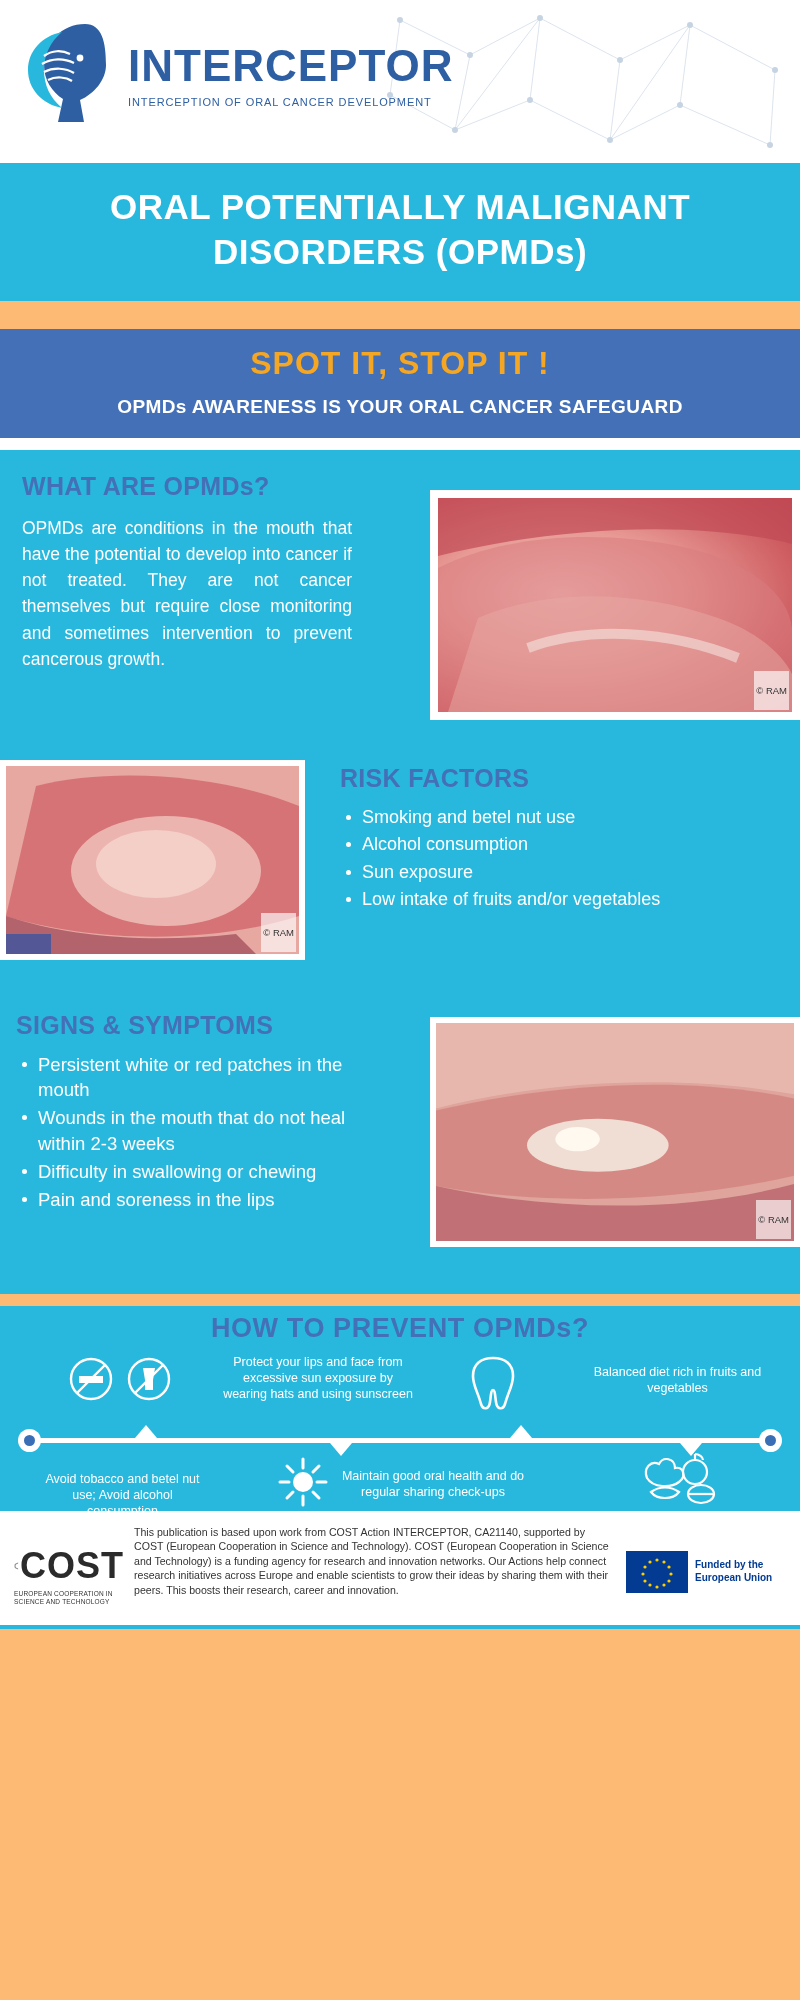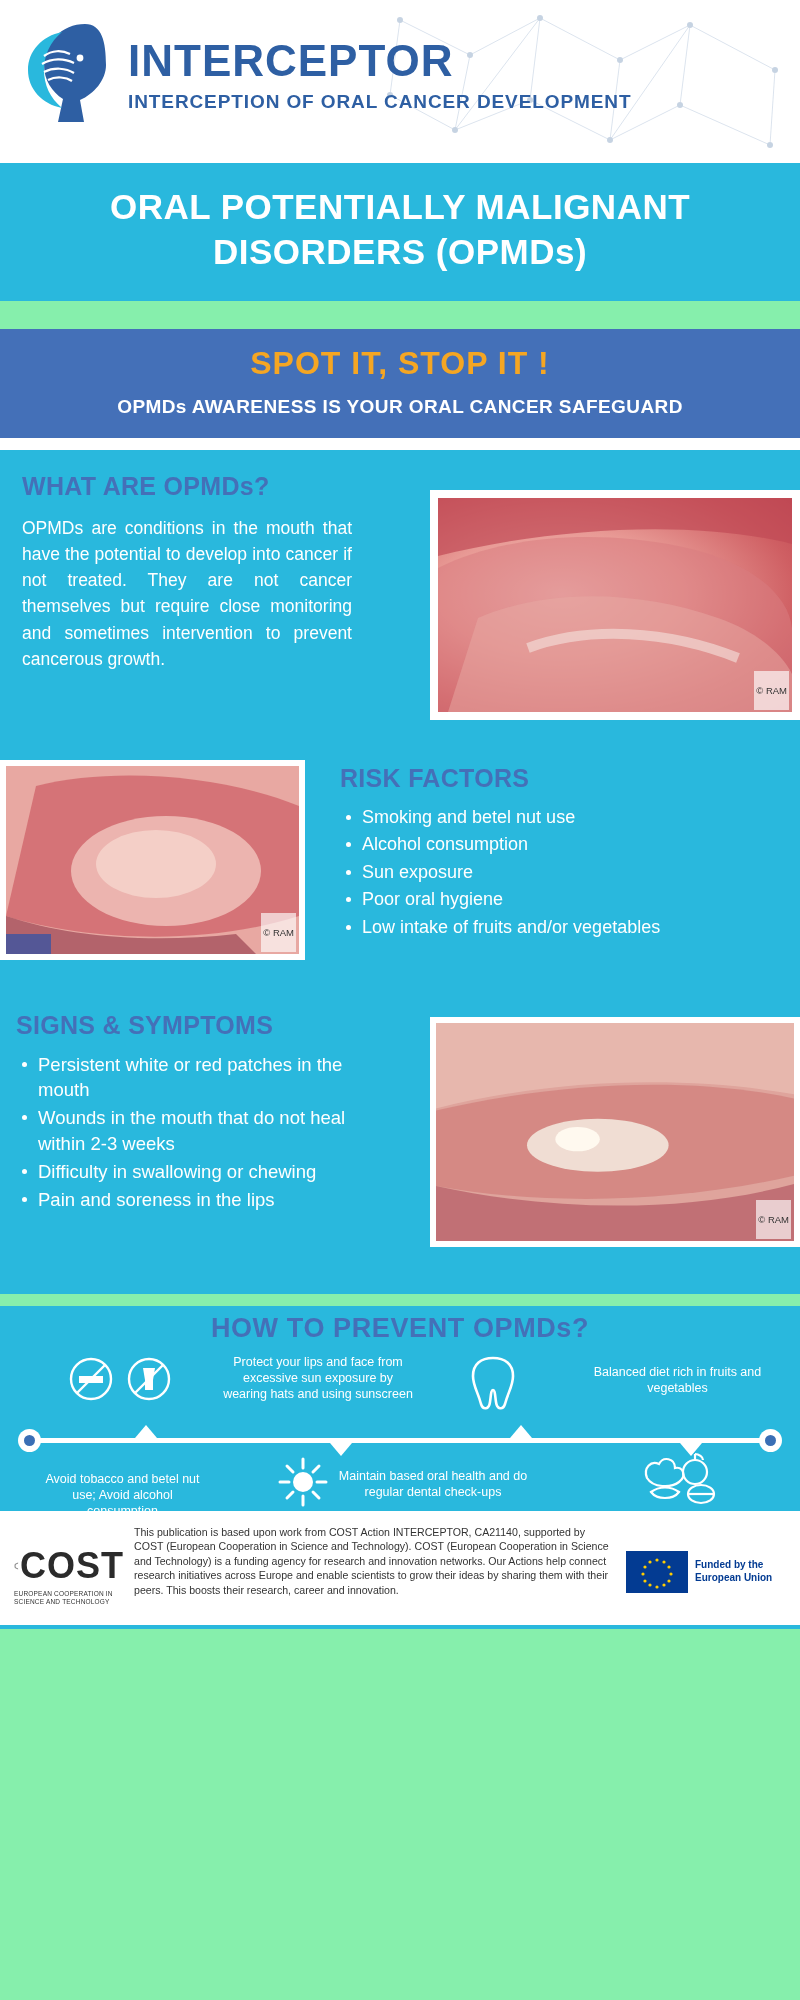--- a/index.html
+++ b/index.html
@@ -7,21 +7,21 @@
     width: 800px;
     height: 2000px;
     background: #ffffff;
     font-family: "Liberation Sans", sans-serif;
   }
   .page {
     position: relative;
     width: 800px;
     height: 2000px;
     overflow: hidden;
-    background: #86efac;
+    background: #fdba74;
   }
 
   
   .header {
     position: relative;
     height: 163px;
     background: #ffffff;
     overflow: hidden;
   }
   .net-bg {
@@ -44,25 +44,24 @@
   .logo-text { margin-left: 10px; padding-top: 6px; }
   .logo-title {
     font-size: 44px;
     letter-spacing: 1px;
     font-weight: bold;
     color: #2e5fa3;
     line-height: 1;
   }
   .logo-sub {
     margin-top: 8px;
-    font-size: 19px;
+    font-size: 11px;
     letter-spacing: .9px;
     color: #2e5fa3;
-    font-weight: bold;
-    text-align: right;
+    font-weight: normal;
   }
 
   
   .title-band {
     background: #29b8dd;
     padding: 22px 40px 26px 40px;
     text-align: center;
   }
   .title-band h1 {
     color: #ffffff;
@@ -363,21 +362,20 @@
           </svg>
           <span class="ph-credit">© RAM</span>
         </div>
       </div>
       <div class="rightcol">
         <div class="sec-heading">RISK FACTORS</div>
         <ul class="bullets risk-list">
           <li>Smoking and betel nut use</li>
           <li>Alcohol consumption</li>
           <li>Sun exposure</li>
-          <li>Poor oral hygiene</li>
           <li>Low intake of fruits and/or vegetables</li>
         </ul>
       </div>
     </div>
 
     <div class="sec3">
       <div class="leftcol">
         <div class="sec-heading">SIGNS &amp; SYMPTOMS</div>
         <ul class="bullets" style="margin-top:12px">
           <li>Persistent white or red patches in the mouth</li>
@@ -453,21 +451,21 @@
       </span>
     </div>
 
     <div class="pstep" style="left:458px; top:48px; width:70px;">
       <span class="icon">
         <svg width="48" height="56" viewBox="0 0 48 56">
           <path d="M24 4 C12 4 4 10 4 22 C4 32 9 38 12 50 C14 56 20 56 21 48 C22 41 22 36 24 36 C26 36 26 41 27 48 C28 56 34 56 36 50 C39 38 44 32 44 22 C44 10 36 4 24 4 Z" fill="none" stroke="#ffffff" stroke-width="2.6"></path>
         </svg>
       </span>
     </div>
-    <div class="pstep below" style="left:338px; top:162px; width:190px;">Maintain based oral health and do regular dental check-ups</div>
+    <div class="pstep below" style="left:338px; top:162px; width:190px;">Maintain good oral health and do regular sharing check-ups</div>
 
     <div class="pstep" style="left:590px; top:58px; width:175px;">Balanced diet rich in fruits and vegetables</div>
     <div class="pstep" style="left:628px; top:146px; width:100px;">
       <span class="icon">
         <svg width="82" height="54" viewBox="0 0 82 54">
           <g stroke="#ffffff" stroke-width="2.2" fill="none">
             <path d="M10 26 C6 16 14 8 22 12 C26 4 38 6 38 16 C46 14 50 24 42 30 C34 36 16 36 10 26 Z"></path>
             <circle cx="58" cy="20" r="12"></circle>
             <path d="M58 8 L58 2 M58 2 C62 2 66 5 66 8"></path>
             <path d="M14 40 C22 34 34 34 42 40 C36 48 20 48 14 40 Z"></path>

